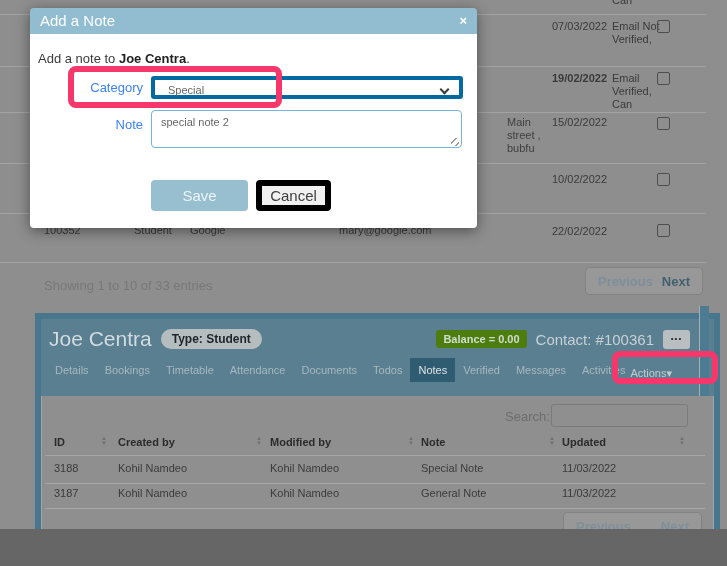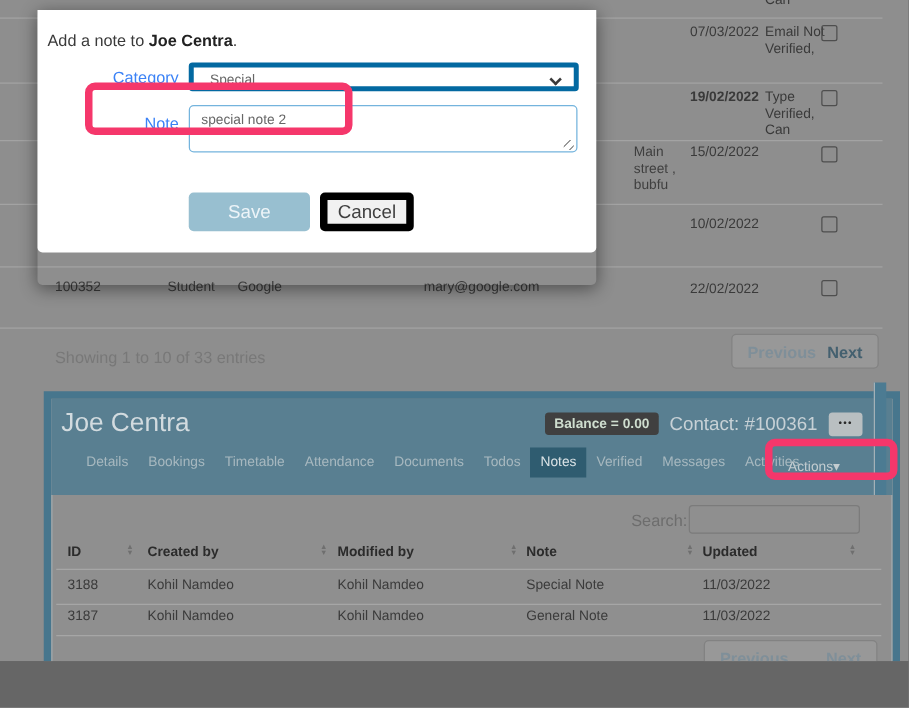--- a/index.html
+++ b/index.html
@@ -19,24 +19,24 @@
   .pager .next { color:#44606f; }
 
   
   .panel { position:absolute; left:35px; top:313px; width:685px; height:238px; border:6px solid #47768d; background:#8f8f8f; }
   .panel-inner { position:relative; width:100%; height:100%; box-shadow:inset 0 0 0 1px #9fa9ad; }
   .panel-head { position:relative; width:100%; height:77px; background:#597f91; }
   .head-row { display:flex; align-items:center; gap:9px; padding:8px 24px 0 8px; }
   .contact-name { font-size:21px; color:#d2dbdf; white-space:nowrap; }
   .type-pill { background:#b6bdbf; color:#1c262b; font-size:12px; font-weight:bold; border-radius:11px; padding:3px 11px; white-space:nowrap; }
   .head-spacer { flex:1; }
-  .balance-badge { background:#404040; color:#cfdecf; font-size:11px; font-weight:bold; border-radius:3px; padding:3px 7px; white-space:nowrap; }
+  .balance-badge { background:#4d7c0f; color:#cfdecf; font-size:11px; font-weight:bold; border-radius:3px; padding:3px 7px; white-space:nowrap; }
   .contact-id { font-size:15px; color:#c7d1d6; white-space:nowrap; }
   .more-btn { background:#b9bfc1; color:#2a2a2a; border:none; border-radius:3px; width:27px; height:19px; font-size:8px; letter-spacing:1px; line-height:10px; cursor:pointer; }
-  .tabs-row { position:relative; display:flex; align-items:flex-end; margin-top:7px; padding-left:20px; }
+  .tabs-row { position:relative; display:flex; align-items:flex-end; margin-top:7px; padding-left:6px; }
   .tab { font-size:11px; color:#a7b8bf; padding:6px 8px; white-space:nowrap; }
   .tab.active { background:#2f5c70; color:#dbe3e6; }
   .actions-btn { position:absolute; right:34px; top:3px; font-size:11px; color:#c3ccd0; background:none; border:none; padding:6px 8px; cursor:pointer; }
   .panel-scroll { position:absolute; left:699px; top:306px; width:10px; height:90px; background:#4c7b92; border-left:1px solid #a3b1b7; z-index:2; }
 
   .panel-body { position:relative; width:100%; height:149px; }
   .search-label { position:absolute; left:464px; top:13px; font-size:13px; color:#6d6d6d; }
   .search-input { position:absolute; left:510px; top:8px; width:137px; height:23px; background:transparent; border:1px solid #7b7b7b; border-radius:3px; font-size:12px; color:#333; padding:0 6px; }
   .nt-sep { position:absolute; left:4px; width:660px; height:1px; background:#a6a6a6; }
   .nt { position:absolute; font-size:11px; }
@@ -80,21 +80,21 @@
 
   <span class="bg-text" style="left:612px; top:-6px;">Can</span>
   <div class="sep" style="top:14px"></div>
 
   <span class="bg-text" style="left:552px; top:20px;">07/03/2022</span>
   <span class="bg-text cell-wrap" style="left:612px; top:20px;">Email Not Verified,</span>
   <span class="checkbox" style="left:657px; top:20px;"></span>
   <div class="sep" style="top:66px"></div>
 
   <span class="bg-text" style="left:552px; top:72px;font-weight:bold;">19/02/2022</span>
-  <span class="bg-text cell-wrap" style="left:612px; top:72px;">Type Verified, Can</span>
+  <span class="bg-text cell-wrap" style="left:612px; top:72px;">Email Verified, Can</span>
   <span class="checkbox" style="left:657px; top:72px;"></span>
   <div class="sep" style="top:112px"></div>
 
   <span class="bg-text bg-muted" style="left:507px; top:116px; width:44px;">Main street , bubfu</span>
   <span class="bg-text" style="left:552px; top:116px;">15/02/2022</span>
   <span class="checkbox" style="left:657px; top:117px;"></span>
   <div class="sep" style="top:163px"></div>
 
   <span class="bg-text" style="left:552px; top:173px;">10/02/2022</span>
   <span class="checkbox" style="left:657px; top:173px;"></span>
@@ -114,20 +114,21 @@
     <span class="prev">Previous</span>
     <span class="next">Next</span>
   </div>
 
   <div class="panel-scroll"></div>
   <div class="panel">
     <div class="panel-inner">
       <div class="panel-head">
         <div class="head-row">
           <span class="contact-name">Joe Centra</span>
+          <span class="type-pill">Type: Student</span>
           <span class="head-spacer"></span>
           <span class="balance-badge">Balance = 0.00</span>
           <span class="contact-id">Contact: #100361</span>
           <button class="more-btn"><span>•••</span></button>
         </div>
         <div class="tabs-row">
           <span class="tab">Details</span>
           <span class="tab">Bookings</span>
           <span class="tab">Timetable</span>
           <span class="tab">Attendance</span>
@@ -188,20 +189,24 @@
         <span class="showing" style="left:4px; top:130px;">Showing 1 to 2 of 2 entries</span>
         <div class="pager disabled" style="left:522px; top:116px; width:139px; height:28px;">
           <span class="prev">Previous</span>
           <span class="prev">Next</span>
         </div>
       </div>
     </div>
   </div>
 
   <div class="modal">
+    <div class="modal-head">
+      <div class="modal-title">Add a Note</div>
+      <button class="modal-close">×</button>
+    </div>
     <div class="modal-body">
       <div class="intro"><span>Add a note to </span><b>Joe Centra</b><span>.</span></div>
 
       <span class="form-label lbl-category">Category</span>
       <div class="fake-select">
         <span class="val">Special</span>
         <span class="chev"></span>
       </div>
 
       <span class="form-label lbl-note">Note</span>

